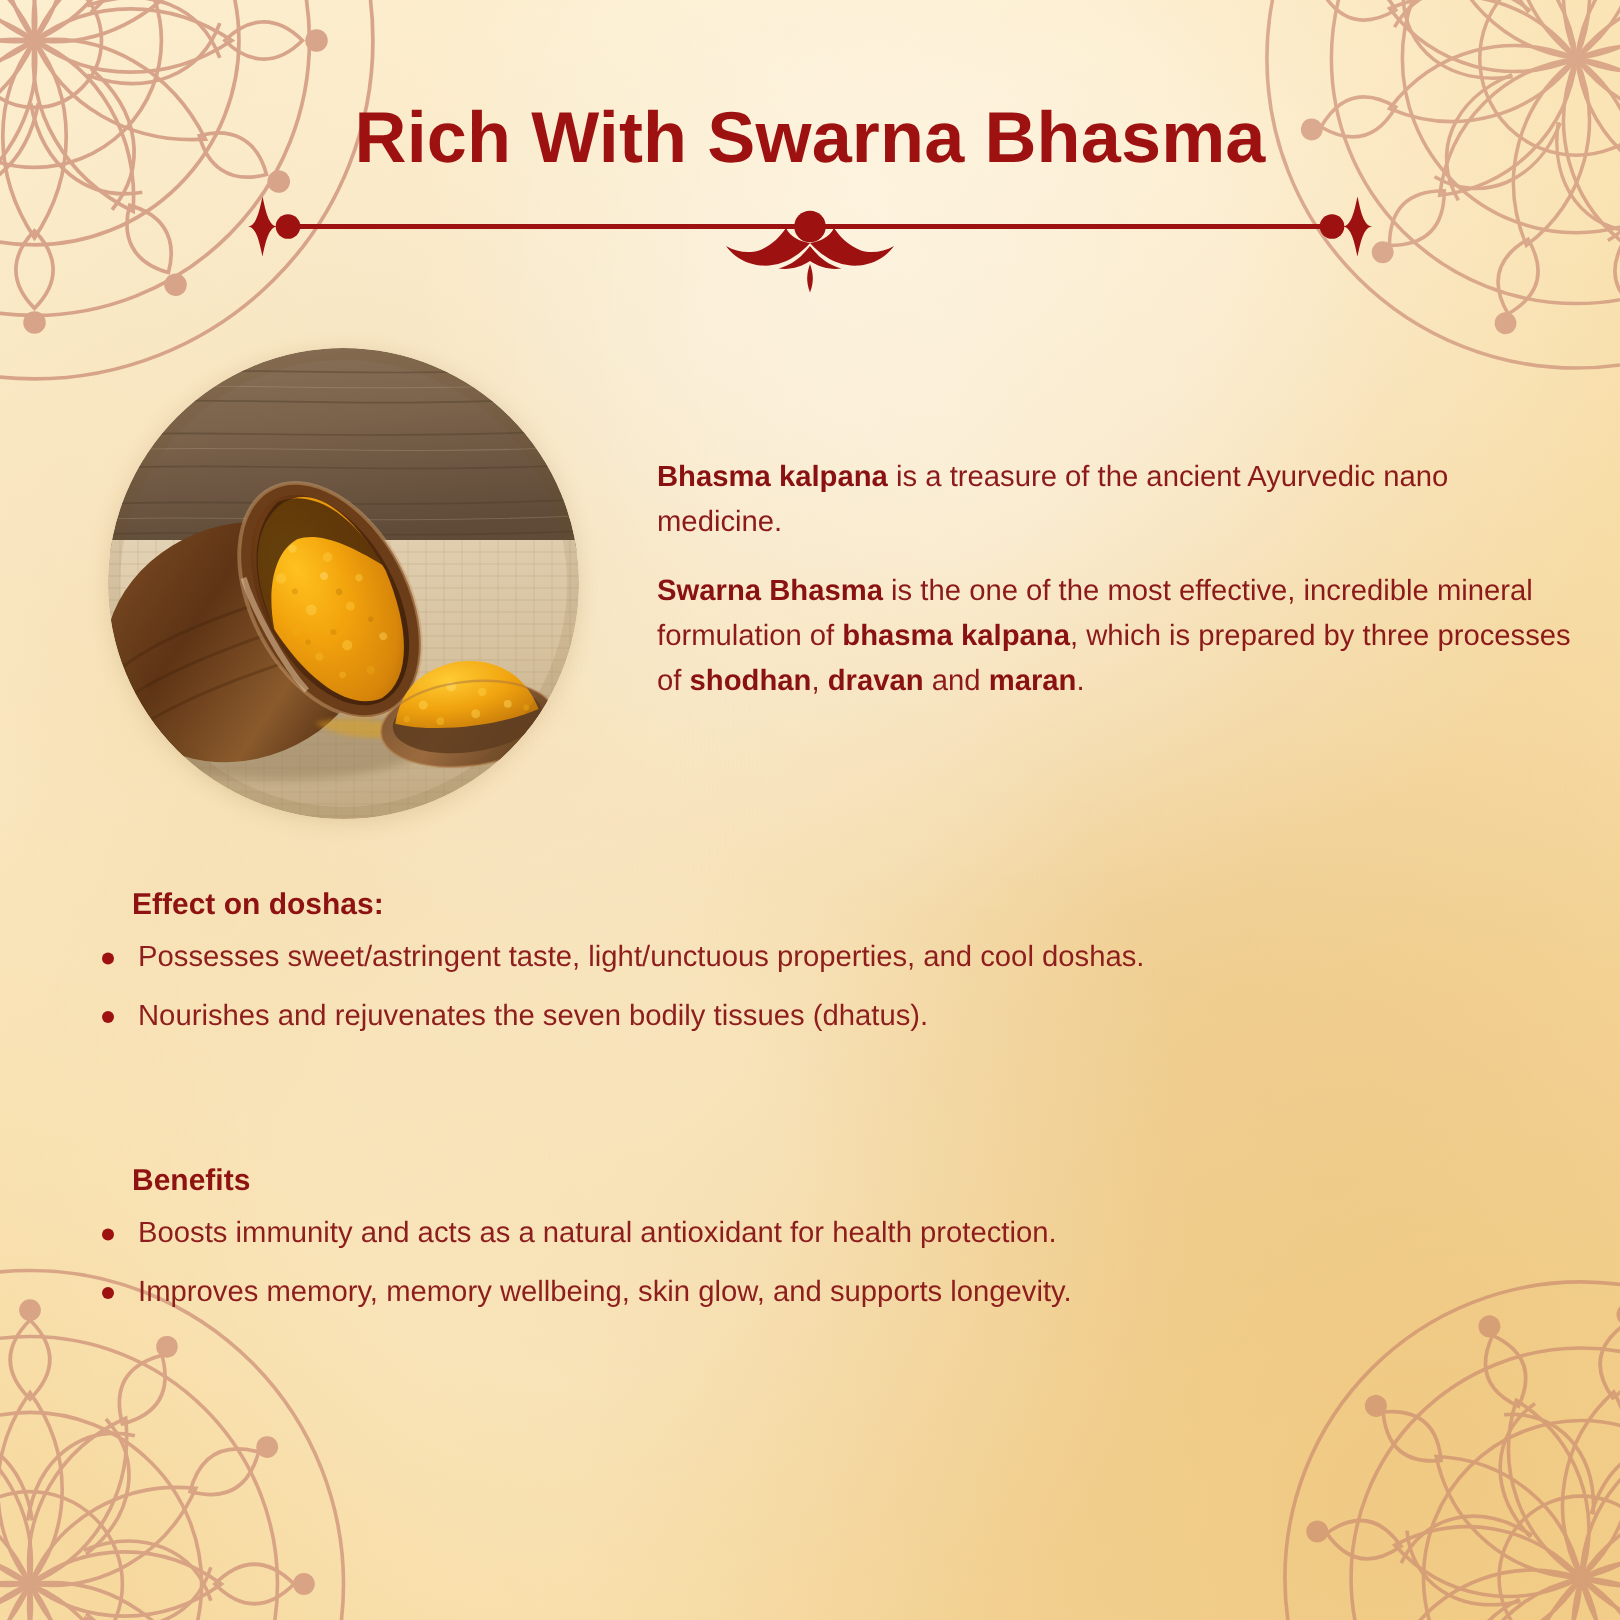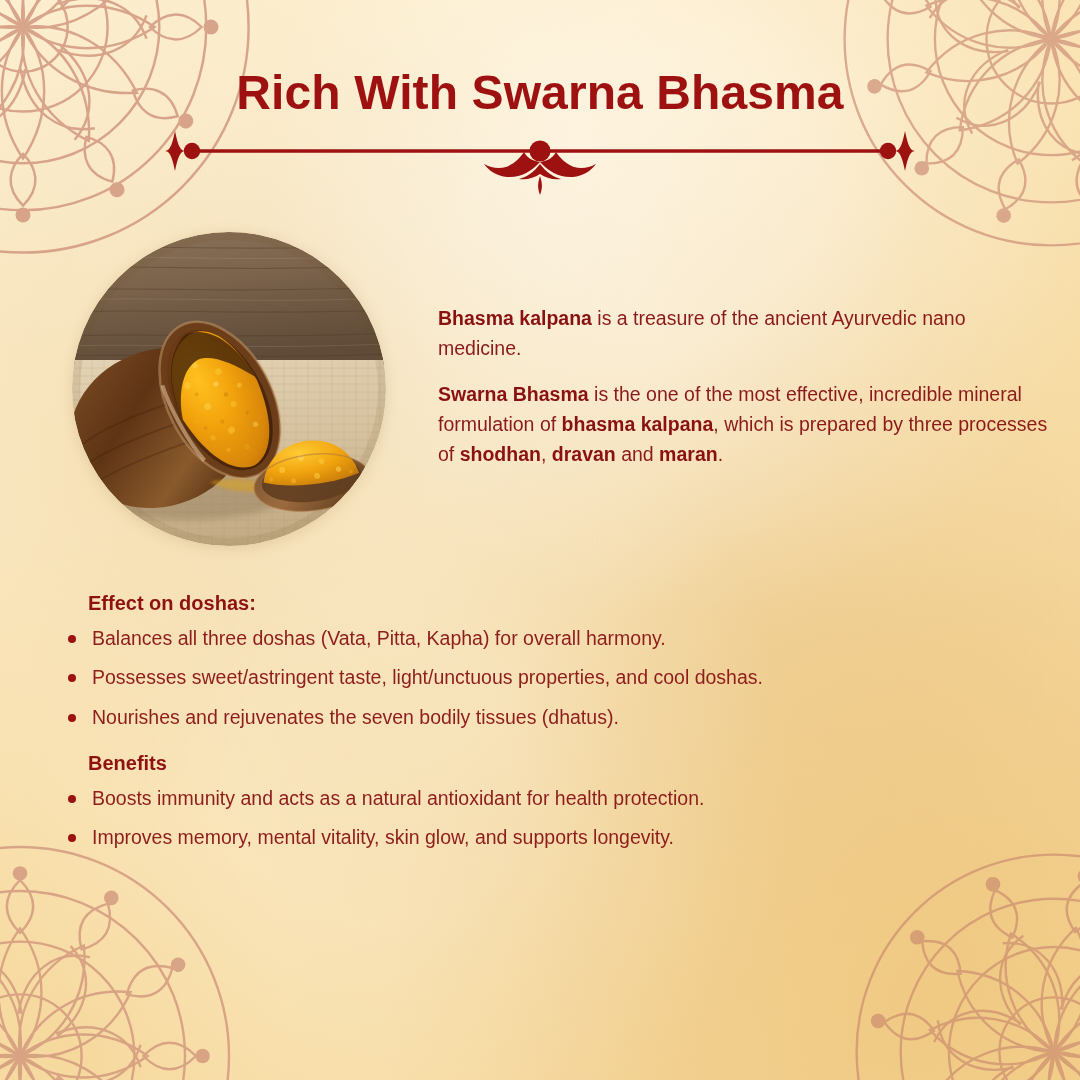--- a/index.html
+++ b/index.html
@@ -87,21 +87,21 @@
     font-size:19.5px;
     line-height:1.52;
     margin-bottom:17px;
   }
   .intro p:last-child { margin-bottom:0; }
   .intro b { font-weight:bold; color:#8A1111;text-align:right; }
 
   
   .section { position:absolute; left:0; width:1036px; }
   .sec-doshas  { top:592px; }
-  .sec-benefits{ top:752px; }
+  .sec-benefits{ top:776px; }
 
   .sec-head {
     font-size:20px;
     font-weight:bold;
     color:#8E1212;
     padding-left:88px;
     margin-bottom:11px;
   }
 
   ul.bullets { list-style:none; padding-left:68px; }
@@ -699,27 +699,26 @@
 
     <div class="intro">
       <p><b>Bhasma kalpana</b><span> is a treasure of the ancient Ayurvedic nano medicine.</span></p>
       <p><b>Swarna Bhasma</b><span> is the one of the most effective, incredible mineral formulation of </span><b>bhasma kalpana</b><span>, which is prepared by three processes of </span><b>shodhan</b><span>, </span><b>dravan</b><span> and </span><b>maran</b><span>.</span></p>
     </div>
   </div>
 
   <div class="section sec-doshas">
     <div class="sec-head">Effect on doshas:</div>
     <ul class="bullets">
-      <li>Balances all three doshas (Vata, Pitta, Kapha) for overall harmony.</li>
       <li>Possesses sweet/astringent taste, light/unctuous properties, and cool doshas.</li>
       <li>Nourishes and rejuvenates the seven bodily tissues (dhatus).</li>
     </ul>
   </div>
 
   <div class="section sec-benefits">
     <div class="sec-head">Benefits</div>
     <ul class="bullets">
       <li>Boosts immunity and acts as a natural antioxidant for health protection.</li>
-      <li>Improves memory, mental vitality, skin glow, and supports longevity.</li>
+      <li>Improves memory, memory wellbeing, skin glow, and supports longevity.</li>
     </ul>
   </div>
 
 </div>
 
 </body></html>

